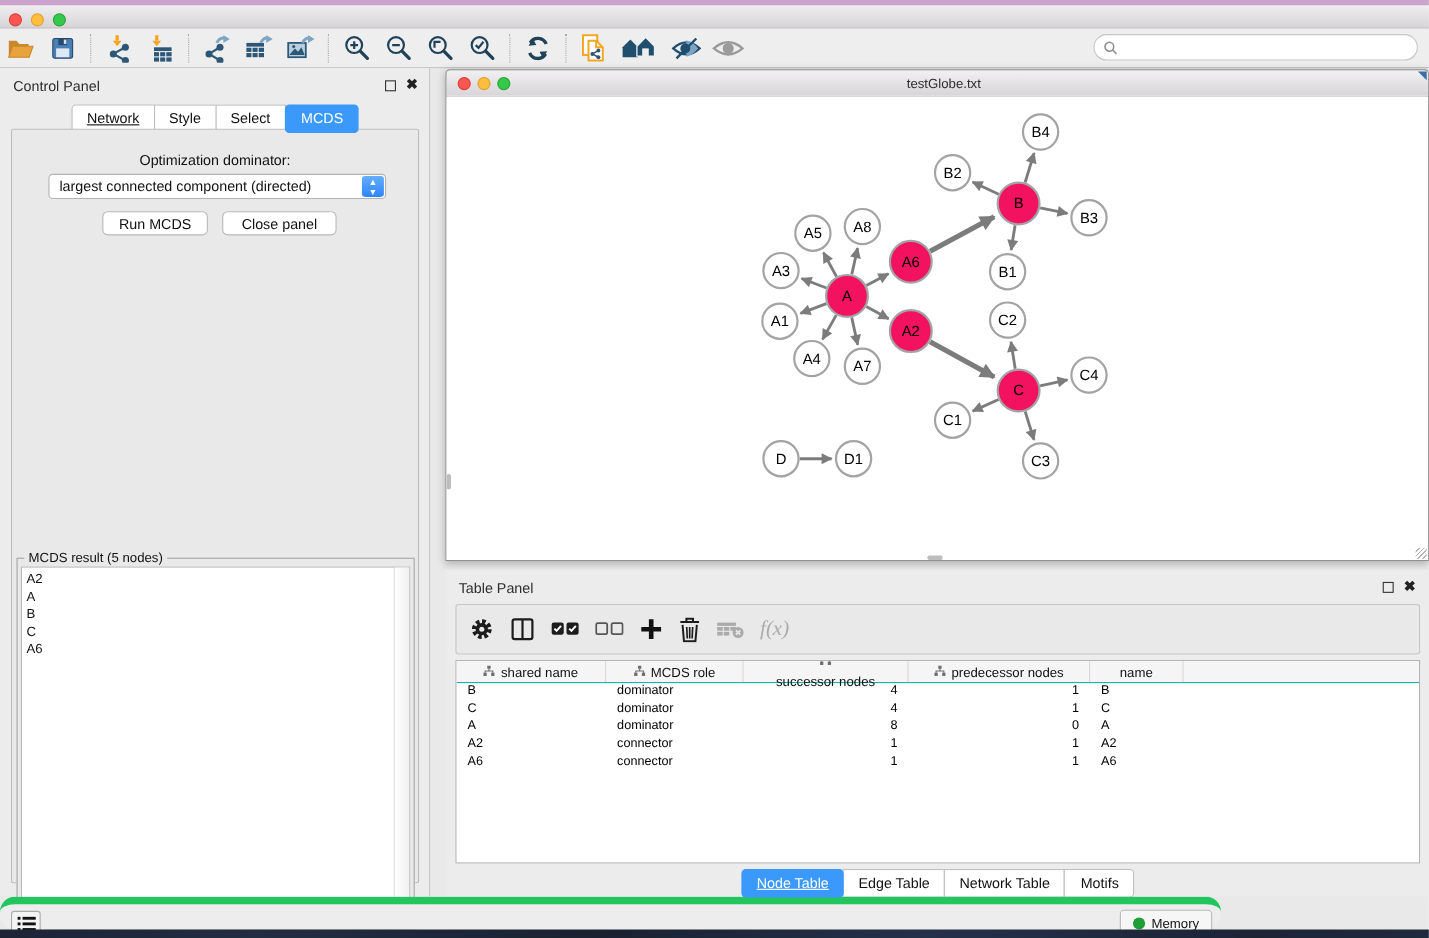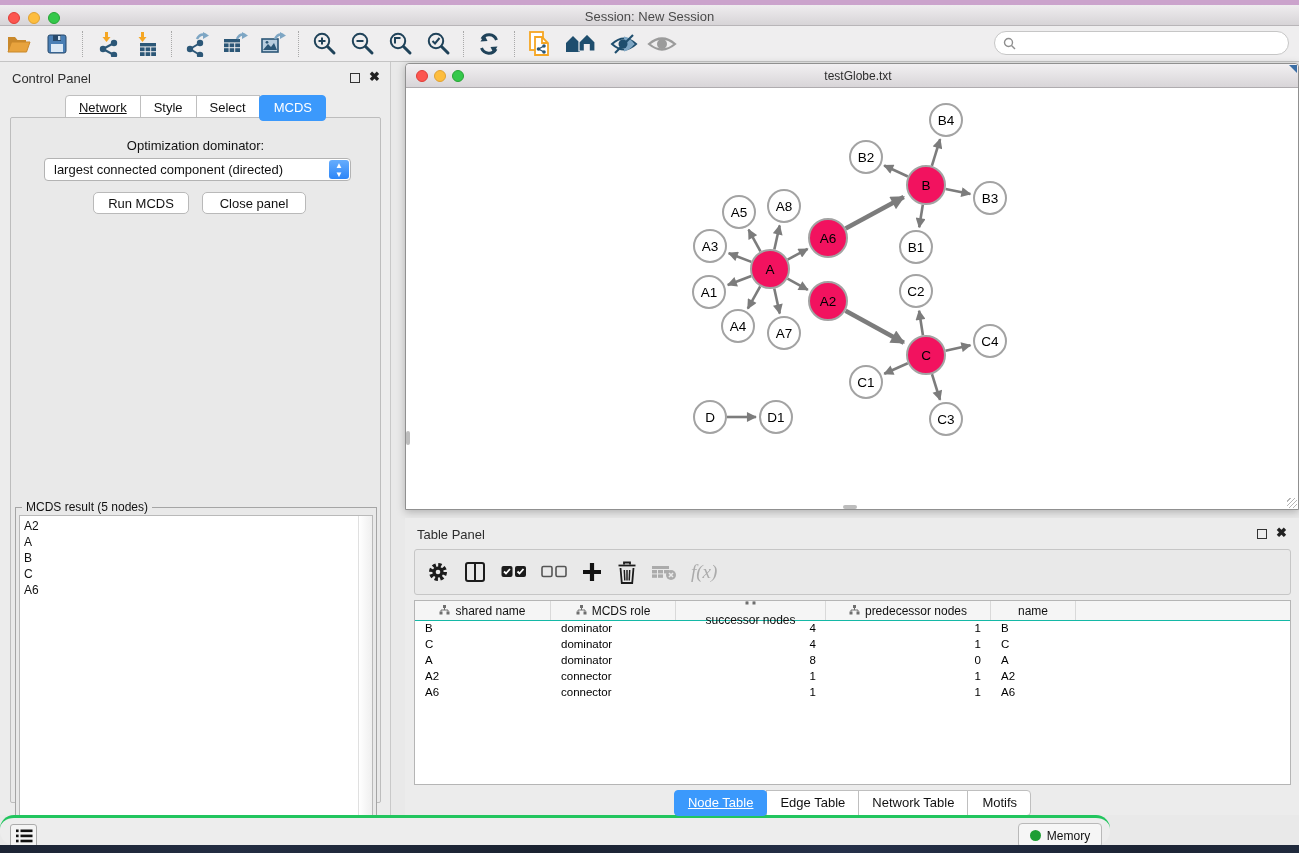--- a/index.html
+++ b/index.html
@@ -100,40 +100,39 @@
     border-right:1px solid #D9D9D9; }
   .th svg { flex:0 0 auto; }
   .tr { display:flex; height:16px; }
   .td { font-size:11.5px; color:#000; padding:1px 10px 0; white-space:nowrap; overflow:hidden; }
   .td.num { text-align:right; }
 
   #tp-tabs { position:absolute; left:0; right:0; top:272px; display:flex; justify-content:center; }
 
   
   #status-bar { position:absolute; left:0; top:815px; width:1110px; height:30px; background:#EDEDED;
-    border-top:3px solid #22c55e;border-radius:14px; }
+    border-top:7px solid #22c55e;border-radius:14px; }
   #list-btn { position:absolute; left:10px; top:6px; width:27px; height:24px; background:#F4F4F4;
     border:1px solid #ABABAB; border-radius:3px; display:flex; align-items:center; justify-content:center; }
   #memory-btn { position:absolute; right:8px; top:5px; width:84px; height:25px; background:#F6F6F6;
     border:1px solid #B9B9B9; border-radius:4px; display:flex; align-items:center; justify-content:center; gap:6px;
     font-size:12px; color:#111; }
   #memory-dot { width:11px; height:11px; border-radius:50%; background:#1E9E34; }
 </style>
 </head>
 <body>
 
 <div id="app">
 
   <div id="desktop-top"></div>
 
   <div id="titlebar">
     <div class="tl-dot t-red"></div>
     <div class="tl-dot t-yellow"></div>
     <div class="tl-dot t-green"></div>
-    <div id="app-title">Session: New Session</div>
   </div>
 
   <div id="toolbar">
     <div class="tb-icon">
       <svg width="26" height="22" viewBox="0 0 26 22">
           <path d="M2 19 L2 4 L9 4 L11.5 7 L20 7 L20 9" fill="#C9882B"></path>
           <path d="M2 19 L5.5 9 L24 9 L20.5 19 Z" fill="#E8A33D" stroke="#C9882B"></path>
         </svg>
     </div>
     <div class="tb-icon">

